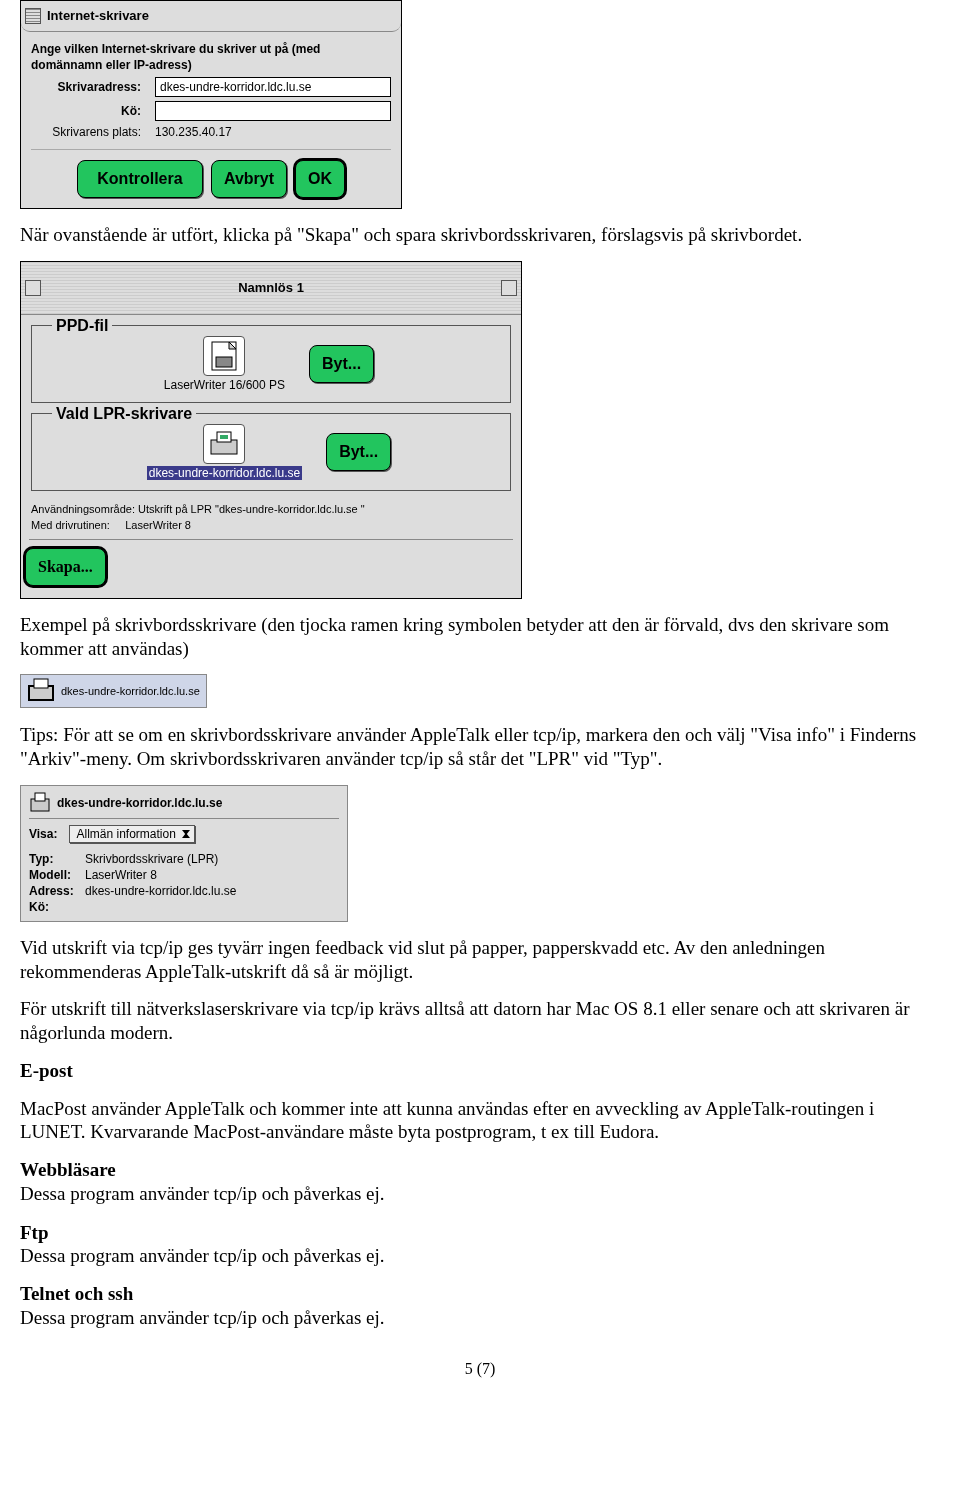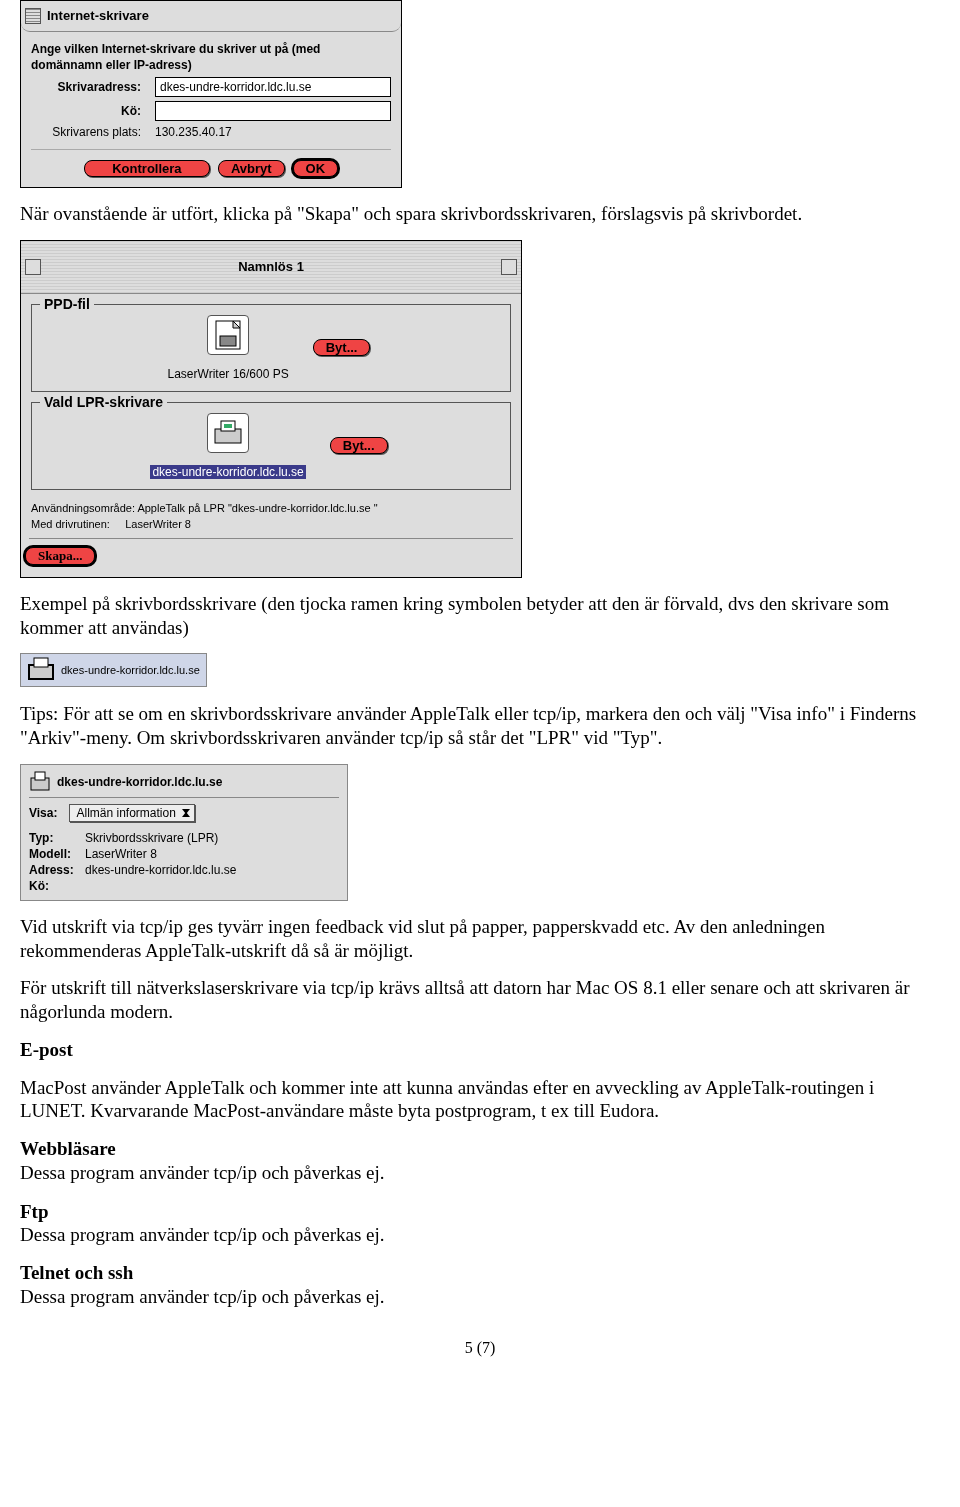--- a/index.html
+++ b/index.html
@@ -63,23 +63,23 @@
     border: 1px solid #000;
     background: #fff;
     height: 18px;
     padding: 0 4px;
     font-size: 12px;
     display: flex;
     align-items: center;
   }
   .btn {
     border: 1px solid #000;
-    background: #ef4444;
-    padding: 0 12px;
-    font-size: 13px;
+    background: #22c55e;
+    padding: 9px 12px;
+    font-size: 16px;
     font-weight: bold;
     border-radius: 8px;
     margin: 0 4px;
     box-shadow: 1px 1px 0 #555;
     cursor: pointer;
   }
   .btn.primary {
     box-shadow: 0 0 0 2px #000, 1px 1px 0 #555;
   }
   .btn-row {
@@ -110,37 +110,37 @@
   }
   .fieldset {
     border: 1px solid #555;
     margin: 10px;
     padding: 10px;
     position: relative;
   }
   .fieldset-label {
     position: absolute;
     top: -9px;
-    left: 8px;
+    left: 20px;
     background: #ddd;
     padding: 0 4px;
-    font-size: 14px;
+    font-size: 16px;
     font-weight: bold;
   }
   .fs-content {
     display: flex;
     align-items: center;
     gap: 20px;
     justify-content: center;
   }
   .fs-col {
     display: flex;
     flex-direction: column;
     align-items: center;
-    gap: 12px;
+    gap: 2px;
     font-size: 12px;
   }
   .icon-box {
     width: 40px; height: 38px;
     border: 1px solid #555;
     background: #fff;
     display: flex; align-items: center; justify-content: center;
     border-radius: 4px;
   }
   .selected-text {
@@ -308,21 +308,21 @@
                 <rect x="8" y="2" width="14" height="10" fill="#fff" stroke="#000"></rect>
                 <rect x="11" y="5" width="8" height="4" fill="#3a6"></rect>
               </svg>
           </div>
           <span class="selected-text">dkes-undre-korridor.ldc.lu.se</span>
         </div>
         <span class="btn">Byt...</span>
       </div>
     </div>
 
-    <div class="line-small">Användningsområde: AppleTalk på LPR  "dkes-undre-korridor.ldc.lu.se "</div>
+    <div class="line-small">Användningsområde: Utskrift på LPR  "dkes-undre-korridor.ldc.lu.se "</div>
     <div class="line-small">
       <span>Med drivrutinen:</span>
       &nbsp;&nbsp;&nbsp;
       <span>LaserWriter 8</span>
     </div>
 
     <div class="divider"></div>
     <div class="skapa-row">
       <span class="btn primary">Skapa...</span>
     </div>

